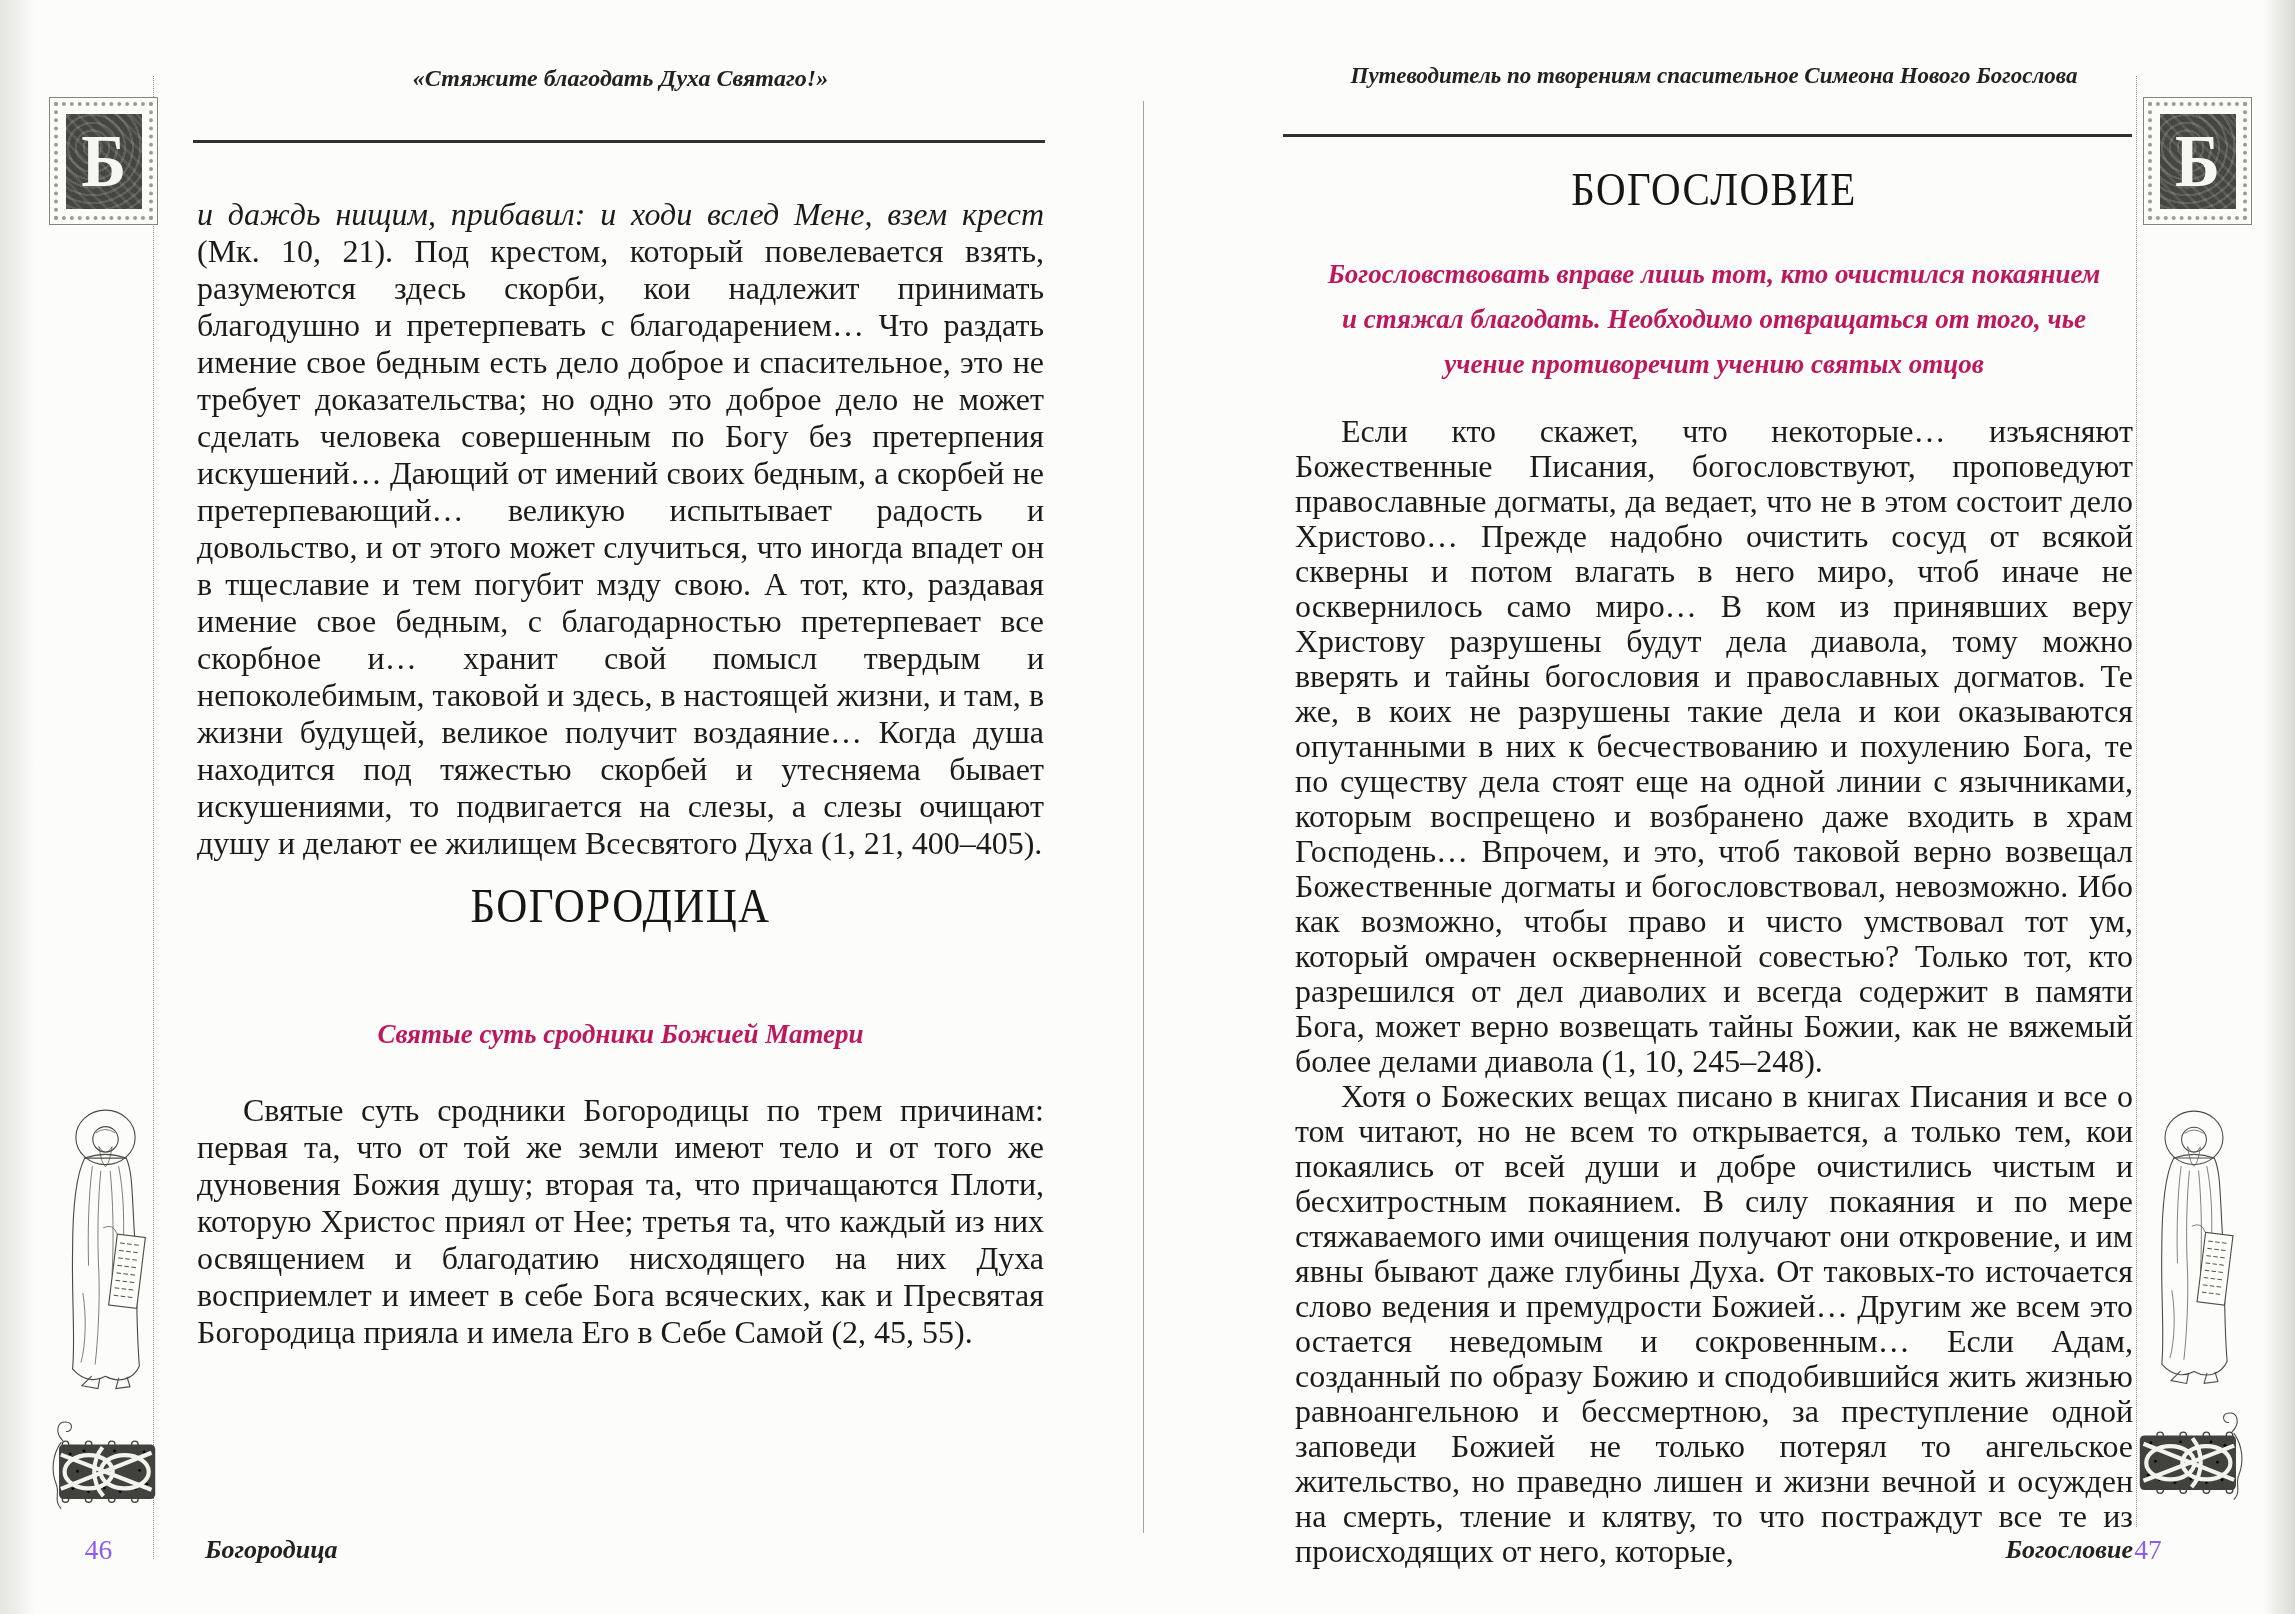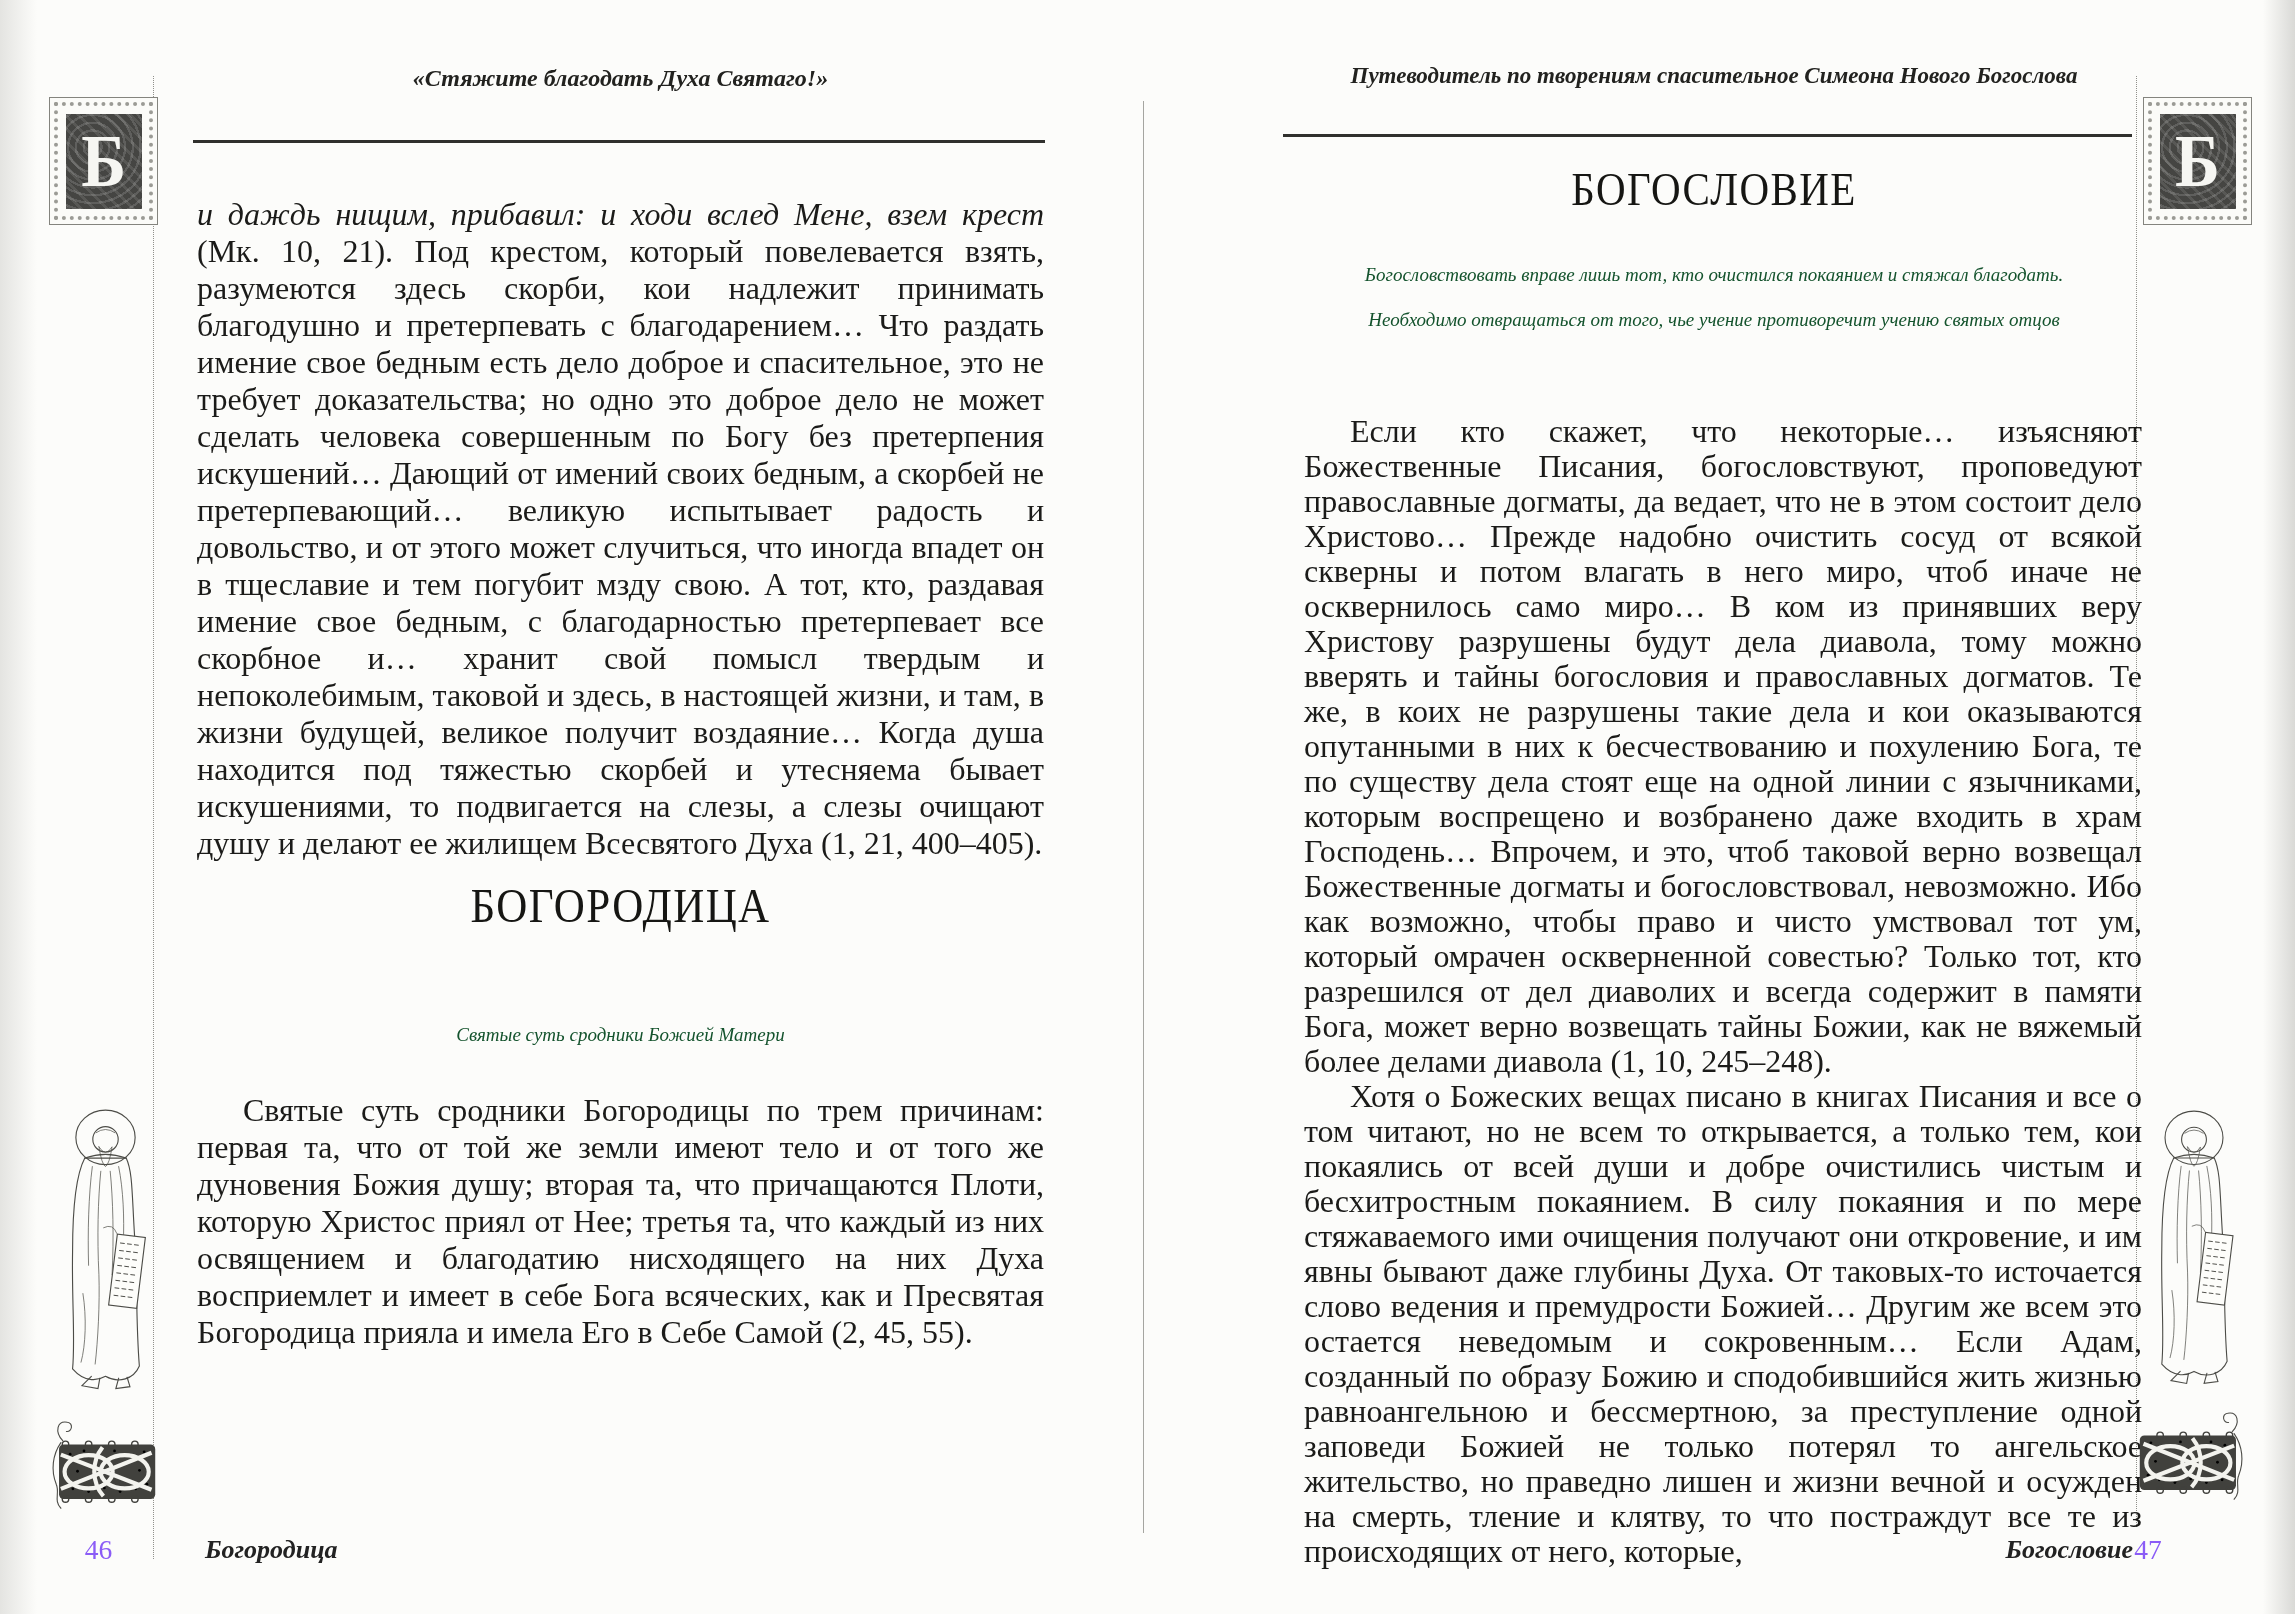--- a/index.html
+++ b/index.html
@@ -64,22 +64,22 @@
   .indent { text-indent:46px; }
   .ital { font-style:italic; }
 
   .section-heading {
     position:absolute; text-align:center; font-weight:400;
     font-size:43px; letter-spacing:1.4px; color:#161613;
     transform:scaleY(1.12); transform-origin:center top; white-space:nowrap;
   }
   .section-subtitle {
     position:absolute; text-align:center;
-    font-style:italic; font-weight:400; font-size:19px; line-height:45px;
-    color:#14532d;
+    font-style:italic; font-weight:700; font-size:27px; line-height:45px;
+    color:#be185d;
   }
 
   .footer-num {
     position:absolute; font-size:27.5px; color:#8b5cf6;
   }
   .footer-title {
     position:absolute; font-style:italic; font-weight:700; font-size:26px; color:#222;
   }
   .align-right { text-align:right; }
 
@@ -211,21 +211,21 @@
     </div>
 
     <div class="running-header" style="left:129px; top:62px; width:838px; font-size:23px;">Путеводитель по творениям спасительное Симеона Нового Богослова</div>
 
     <div class="header-rule" style="left:117px; top:134px; width:849px;"></div>
 
     <div class="section-heading" style="left:129px; top:162px; width:838px; font-size:41px;">БОГОСЛОВИЕ</div>
 
     <div class="section-subtitle" style="left:152px; top:252px; width:792px;">Богословствовать вправе лишь тот, кто очистился покаянием и стяжал благодать. Необходимо отвращаться от того, чье учение противоречит учению святых отцов</div>
 
-    <div class="body-block lh-right" style="left:138px; top:414px; width:838px;">
+    <div class="body-block lh-right" style="left:129px; top:414px; width:838px;">
       <p class="indent">Если кто скажет, что некоторые… изъясняют Божественные Писания, богословствуют, проповедуют православные догматы, да ведает, что не в этом состоит дело Христово… Прежде надобно очистить сосуд от всякой скверны и потом влагать в него миро, чтоб иначе не осквернилось само миро… В ком из принявших веру Христову разрушены будут дела диавола, тому можно вверять и тайны богословия и православных догматов. Те же, в коих не разрушены такие дела и кои оказываются опутанными в них к бесчествованию и похулению Бога, те по существу дела стоят еще на одной линии с язычниками, которым воспрещено и возбранено даже входить в храм Господень… Впрочем, и это, чтоб таковой верно возвещал Божественные догматы и богословствовал, невозможно. Ибо как возможно, чтобы право и чисто умствовал тот ум, который омрачен оскверненной совестью? Только тот, кто разрешился от дел диаволих и всегда содержит в памяти Бога, может верно возвещать тайны Божии, как не вяжемый более делами диавола (1, 10, 245–248).</p>
       <p class="indent">Хотя о Божеских вещах писано в книгах Писания и все о том читают, но не всем то открывается, а только тем, кои покаялись от всей души и добре очистились чистым и бесхитростным покаянием. В силу покаяния и по мере стяжаваемого ими очищения получают они откровение, и им явны бывают даже глубины Духа. От таковых-то источается слово ведения и премудрости Божией… Другим же всем это остается неведомым и сокровенным… Если Адам, созданный по образу Божию и сподобившийся жить жизнью равноангельною и бессмертною, за преступление одной заповеди Божией не только потерял то ангельское жительство, но праведно лишен и жизни вечной и осужден на смерть, тление и клятву, то что постраждут все те из происходящих от него, которые,</p>
     </div>
 
     <div class="saint" style="left:982px; top:1096px; width:92px; height:297px;">
       <svg viewBox="0 0 200 640" width="92" height="297">
         <ellipse class="ln" cx="100" cy="88" rx="63" ry="58"></ellipse>
         <circle class="ln" cx="100" cy="92" r="27"></circle>
         <path class="ln-thin" d="M80,78 Q100,64 120,78"></path>
         <path class="ln-thin" d="M86,108 Q100,132 114,108 Q108,146 100,150 Q92,146 86,108"></path>

